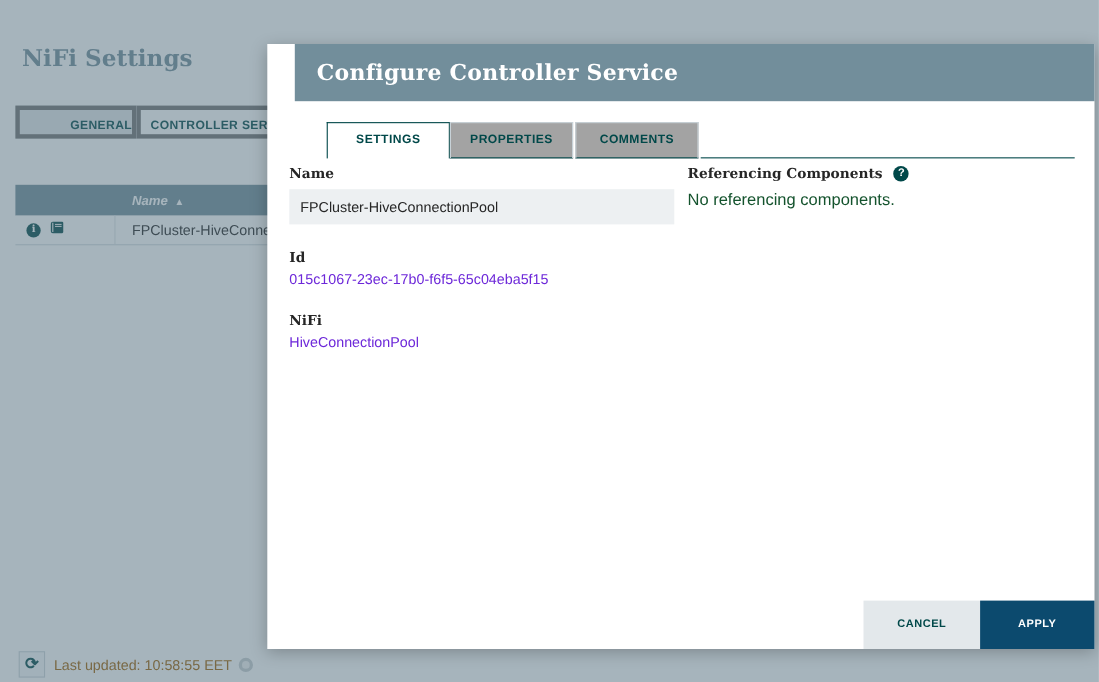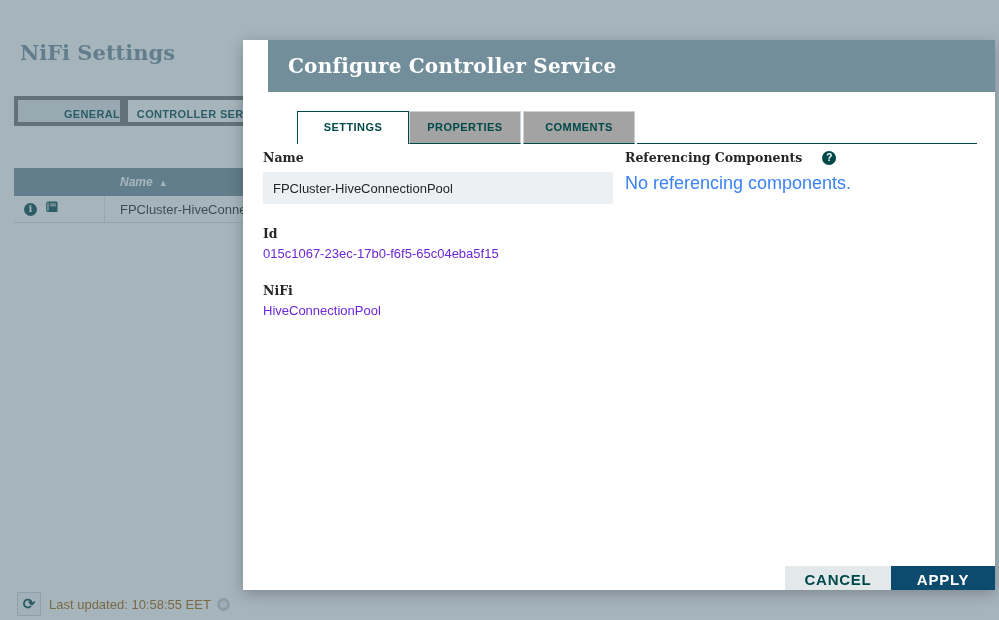--- a/index.html
+++ b/index.html
@@ -92,31 +92,31 @@
   .col-left { position: absolute; left: 20px; top: 110px; width: 350px; }
   .name-input {
     margin-top: 7px; width: 350px; height: 32px; border: none; outline: none;
     background: #edf0f2; font-family: "Liberation Sans", sans-serif;
     font-size: 13px; color: #262626; padding: 0 10px; display: block;
   }
   .field-group { margin-top: 22px; }
   .field-value { margin-top: 5px; font-size: 13px; color: #6d28d9; }
 
   .col-right { position: absolute; left: 382px; top: 110px; }
-  .ref-head { display: flex; align-items: center; gap: 20px; }
+  .ref-head { display: flex; align-items: center; gap: 10px; }
   .help-icon {
     width: 14px; height: 14px; border-radius: 50%; background: #004849;
     color: #fff; font-size: 10px; font-weight: bold;
     display: inline-flex; align-items: center; justify-content: center; cursor: pointer;
   }
-  .ref-empty { margin-top: 8px; font-size: 18px; color: #3b82f6; }
+  .ref-empty { margin-top: 8px; font-size: 15px; color: #14532d; }
 
   .dialog-buttons { position: absolute; right: 0; bottom: 0; display: flex; }
   .btn {
-    height: 24px; line-height: 28px; text-align: center; font-size: 15px;
+    height: 44px; line-height: 28px; text-align: center; font-size: 10px;
     font-weight: bold; letter-spacing: .05em; cursor: pointer;
     font-family: "Liberation Sans", sans-serif; border: none;
   }
   .btn-cancel { width: 106px; background: #e3e8eb; color: #004849; }
   .btn-apply  { width: 104px; background: #0c4a6e; color: #fff; }
 </style>
 </head>
 <body>
 
 <div class="page">

